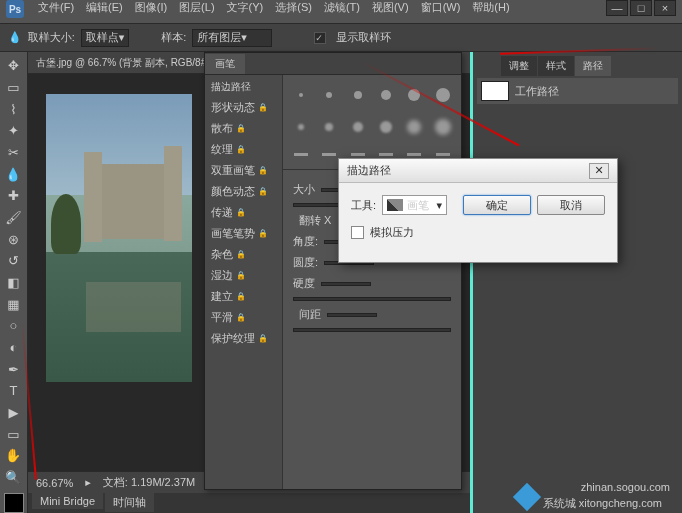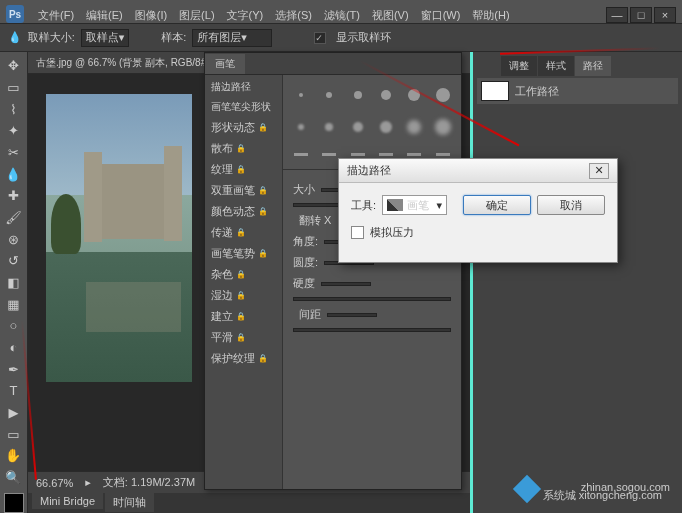--- a/index.html
+++ b/index.html
@@ -1,17 +1,17 @@
 <!DOCTYPE html>
 <html><head>
 <meta charset="utf-8">
 <style>
 *{box-sizing:border-box;margin:0;padding:0;font-family:"Microsoft YaHei",Arial,sans-serif;font-size:11px;color:#ccc}
 body{background:#535353;width:682px;height:513px;overflow:hidden;position:relative}
-.menubar{background:#535353;height:24px;display:flex;align-items:flex-end;padding:0 6px;border-bottom:1px solid #2a2a2a}
+.menubar{background:#535353;height:24px;display:flex;align-items:flex-start;padding:0 6px;border-bottom:1px solid #2a2a2a}
 .menubar .logo{width:18px;height:18px;background:#3a6ea5;border-radius:3px;margin-right:8px;display:flex;align-items:center;justify-content:center;font-weight:bold;color:#d0e0f0;font-size:10px}
 .menubar .menu-item{padding:0 6px;cursor:default}
 .menubar .win-controls{margin-left:auto;display:flex;gap:2px}
 .menubar .win-controls span{width:22px;height:16px;background:#3a3a3a;display:flex;align-items:center;justify-content:center;border:1px solid #222}
 .optbar{background:#424242;height:28px;display:flex;align-items:center;padding:0 8px;border-bottom:1px solid #2a2a2a;gap:6px}
 .optbar .field{background:#333;border:1px solid #222;padding:1px 4px;height:18px;display:flex;align-items:center}
 .optbar .checkbox{width:12px;height:12px;background:#2a2a2a;border:1px solid #555;display:inline-block;margin-right:4px}
 .optbar .checkbox.checked::after{content:"✓";color:#bbb;font-size:9px;display:block;line-height:10px}
 .content{display:flex;height:461px}
 .toolbar{width:28px;background:#535353;border-right:1px solid #2a2a2a;display:flex;flex-direction:column;align-items:center;padding-top:4px;gap:2px}
@@ -66,21 +66,21 @@
 .rp-tab{padding:3px 8px;background:#353535;font-size:10px}
 .rp-tab.active{background:#535353}
 .path-row{display:flex;align-items:center;background:#535353;padding:3px 4px;gap:6px}
 .path-thumb{width:28px;height:20px;background:#fff;border:1px solid #222}
 .arrow-red{position:absolute;pointer-events:none}
 .arrow-red.a1{left:28px;top:320px;width:2px;height:160px;background:linear-gradient(to bottom,transparent,#d00);transform:rotate(-5deg)}
 .arrow-red.a2{left:360px;top:60px;width:180px;height:2px;background:linear-gradient(to right,transparent,#d00);transform:rotate(28deg);transform-origin:left}
 .arrow-red.a3{left:500px;top:50px;width:160px;height:2px;background:linear-gradient(to right,#d00,transparent);transform:rotate(-2deg)}
 .watermark{position:absolute;right:12px;bottom:20px;text-align:right;color:#888;font-size:12px}
 .watermark .logo2{font-size:16px;color:#aaa}
-.watermark2{position:absolute;right:20px;bottom:10px;font-size:10px;color:#888}
+.watermark2{position:absolute;right:20px;bottom:2px;font-size:10px;color:#888}
 .wm-diamond{display:inline-block;width:20px;height:20px;background:#3a9bd8;transform:rotate(45deg);margin-right:6px}
 </style>
 </head>
 <body>
 
 <div class="menubar">
   <div class="logo">Ps</div>
   <div class="menu-item">文件(F)</div>
   <div class="menu-item">编辑(E)</div>
   <div class="menu-item">图像(I)</div>
@@ -173,21 +173,20 @@
   </div>
 </div>
 
 <div class="brush-panel">
   <div class="panel-header">
     <div class="panel-tab">画笔</div>
   </div>
   <div class="brush-body">
     <div class="brush-list">
       <div class="brush-list-item">描边路径</div>
-      <div class="brush-list-item">画笔笔尖形状</div>
       <div class="brush-list-item">
           <span>形状动态</span>
           <span class="lock">🔒</span>
         </div>
       <div class="brush-list-item">
           <span>散布</span>
           <span class="lock">🔒</span>
         </div>
       <div class="brush-list-item">
           <span>纹理</span>

